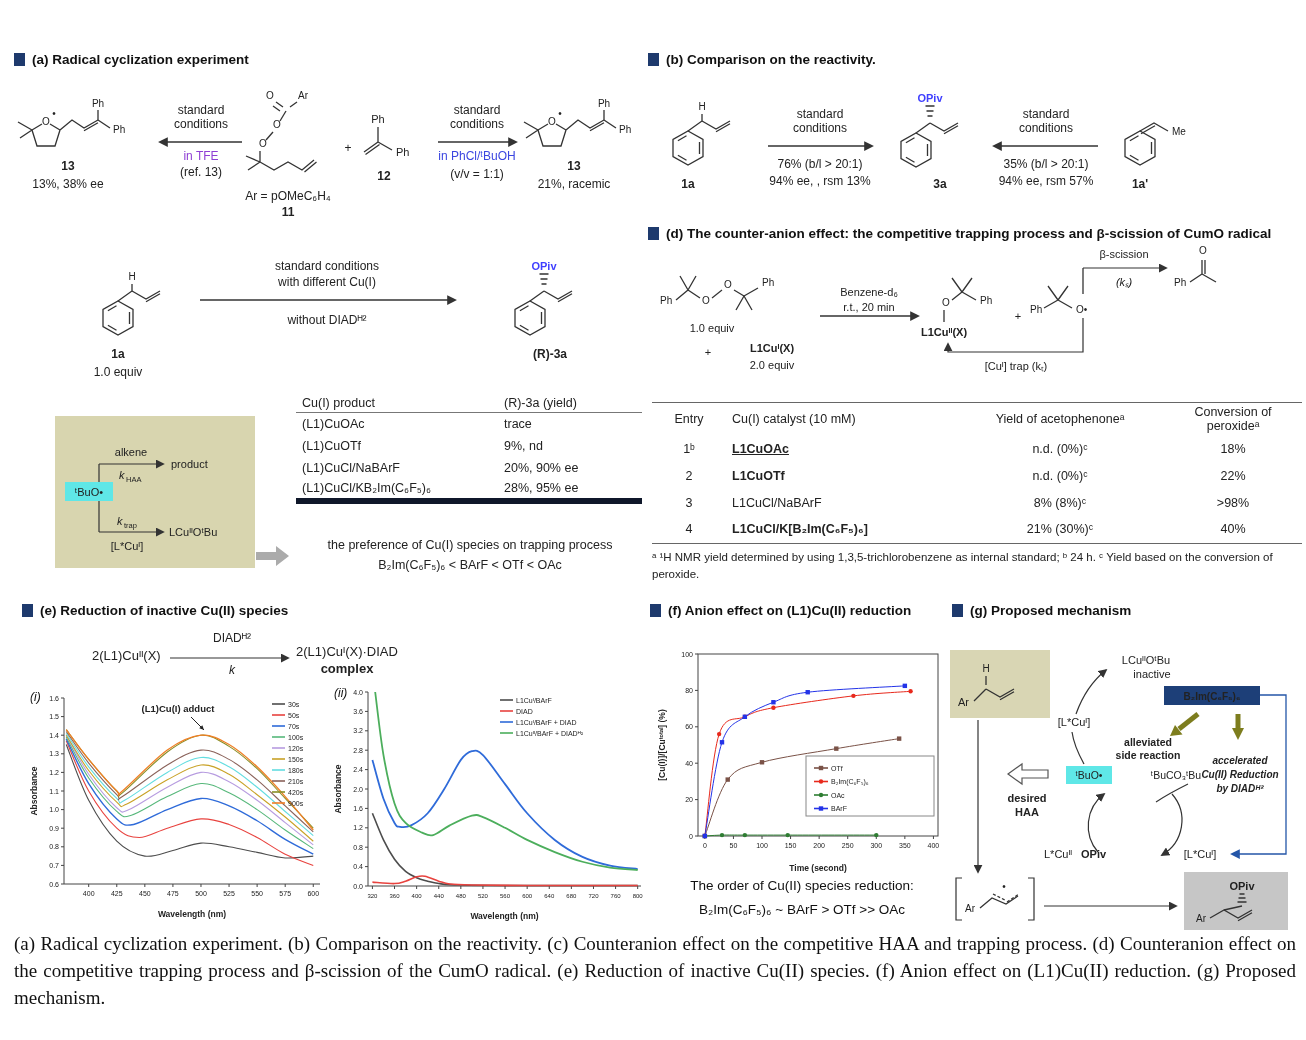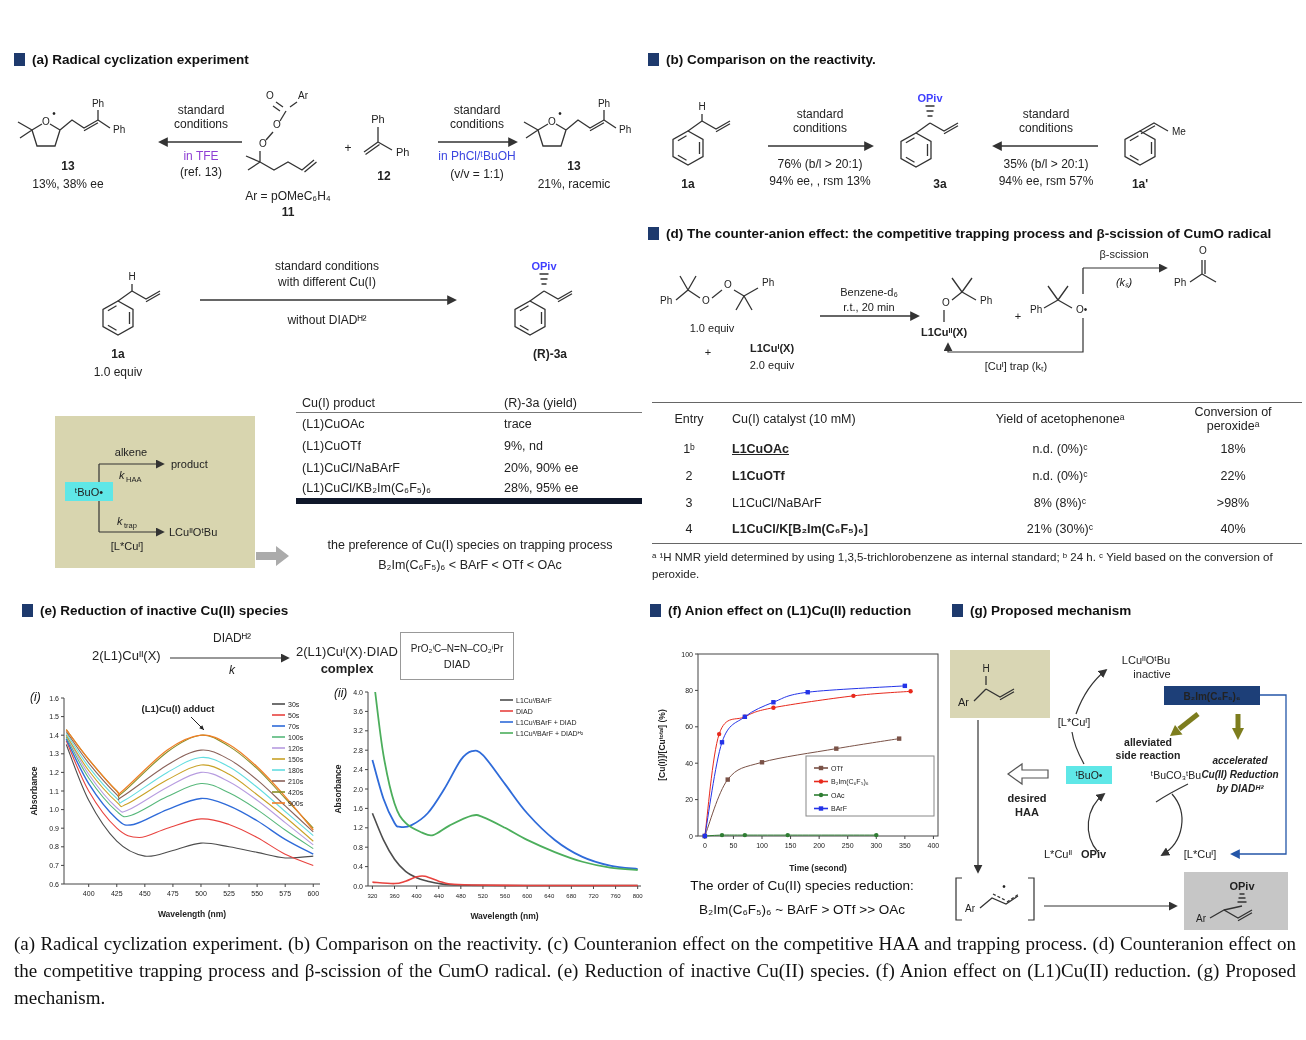--- a/index.html
+++ b/index.html
@@ -325,24 +325,20 @@
 
   <div class="abs" style="left:92px;top:648px;font-size:13px;">2(L1)Cuᴵᴵ(X)</div>
   <svg class="abs" style="left:168px;top:616px;" width="128" height="62">
     <text class="t12 mid" x="64" y="26">DIADᴴ²</text>
     <line x1="2" y1="42" x2="120" y2="42" stroke="#333" stroke-width="1.2" marker-end="url(#ah)"></line>
     <text class="t12 mid" x="64" y="58" font-style="italic">k</text>
   </svg>
   <div class="abs" style="left:292px;top:644px;width:110px;text-align:center;">
     <div style="font-size:13px;">2(L1)Cuᴵ(X)·DIAD</div>
     <div style="font-size:13px;font-weight:bold;margin-top:2px;">complex</div>
-  </div>
-  <div class="abs" style="left:400px;top:632px;width:112px;height:46px;border:1px solid #999;text-align:center;">
-    <div style="font-size:10px;margin-top:8px;">PrO₂ⁱC–N=N–CO₂ⁱPr</div>
-    <div style="font-size:11px;margin-top:3px;">DIAD</div>
   </div>
 
   <span class="abs plot-label" style="left:30px;top:690px;">(i)</span>
   <svg class="abs" style="left:28px;top:684px;" width="300" height="236">
       <line x1="36" y1="14" x2="36" y2="200" stroke="#444"></line>
       <line x1="36" y1="200" x2="292" y2="200" stroke="#444"></line>
       <line x1="60.70175438596491" y1="200" x2="60.70175438596491" y2="203" stroke="#444"></line>
       <text x="60.70175438596491" y="212" text-anchor="middle" font-size="7" fill="#222">400</text>
       <line x1="88.7719298245614" y1="200" x2="88.7719298245614" y2="203" stroke="#444"></line>
       <text x="88.7719298245614" y="212" text-anchor="middle" font-size="7" fill="#222">425</text>

